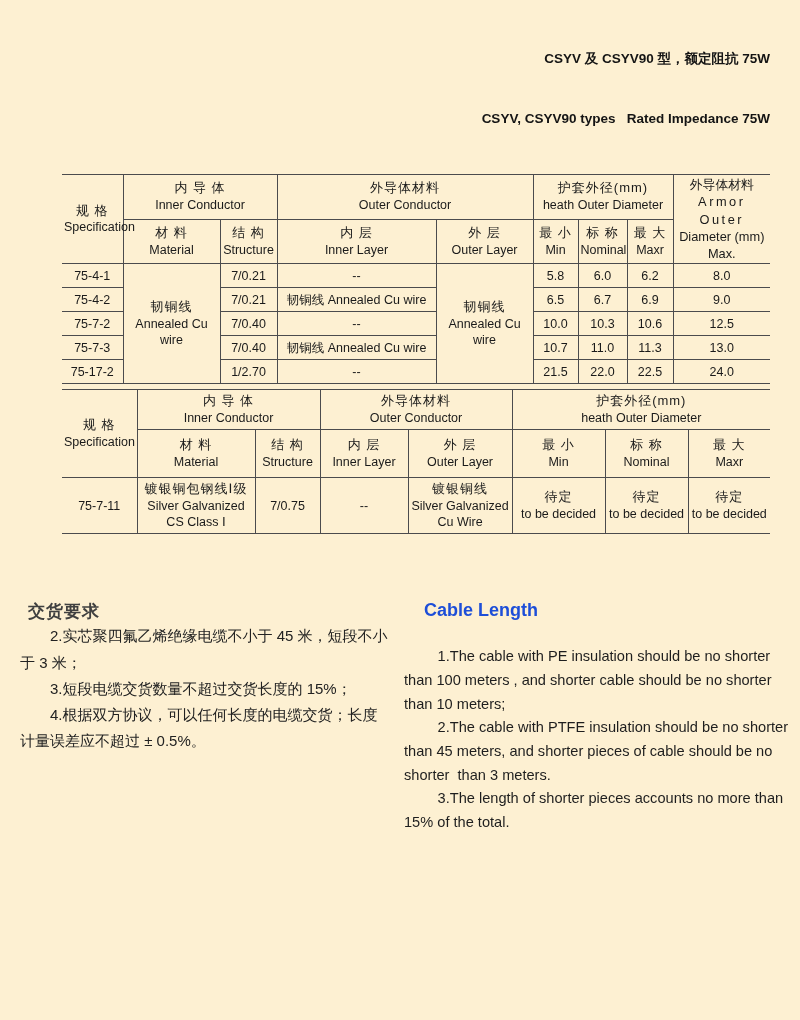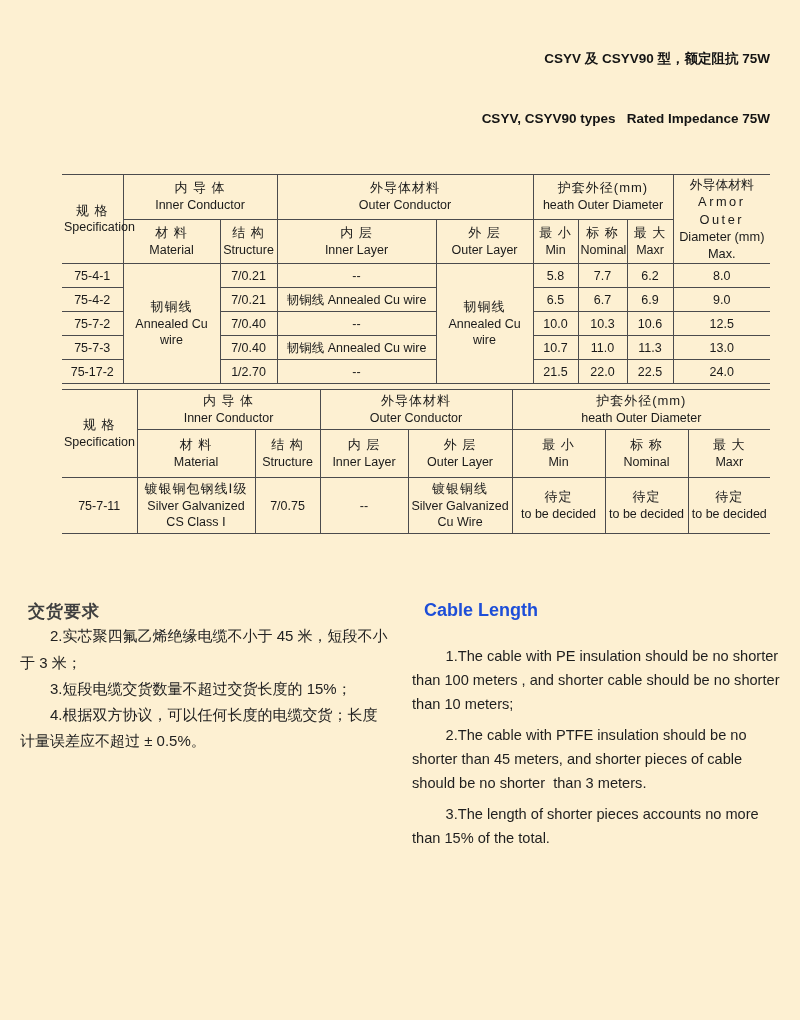--- a/index.html
+++ b/index.html
@@ -73,21 +73,21 @@
   }
   .sec-head-en {
     margin:0 0 0 20px; font-size:18px; font-weight:bold; color:#1d4ed8;
   }
   .col-zh .para {
     margin:0; font-size:15px; line-height:1.75; text-indent:2em;
     white-space:pre-wrap; color:#222;
   }
   .col-zh .para.first { margin-top:22px; }
   .col-en .para {
-    margin:8px; font-size:14.6px; line-height:1.62; text-indent:2.3em;
+    margin:0; font-size:14.6px; line-height:1.62; text-indent:2.3em;
     white-space:pre-wrap; color:#1e1e1e;
   }
   .col-en .para.first { margin-top:24px; }
 </style>
 </head>
 <body>
 
 <div class="page">
 
   <div class="block-title">
@@ -170,21 +170,21 @@
           <span class="mline zh">韧铜线</span>
           <span class="mline en">Annealed Cu wire</span>
         </td>
         <td>7/0.21</td>
         <td>--</td>
         <td rowspan="5">
           <span class="mline zh">韧铜线</span>
           <span class="mline en">Annealed Cu wire</span>
         </td>
         <td>5.8</td>
-        <td>7.7</td>
+        <td>6.0</td>
         <td>6.2</td>
         <td>8.0</td>
       </tr>
       <tr class="t1-body">
         <td>75-4-2</td>
         <td>7/0.21</td>
         <td>韧铜线 Annealed Cu wire</td>
         <td>6.5</td>
         <td>6.7</td>
         <td>6.9</td>

